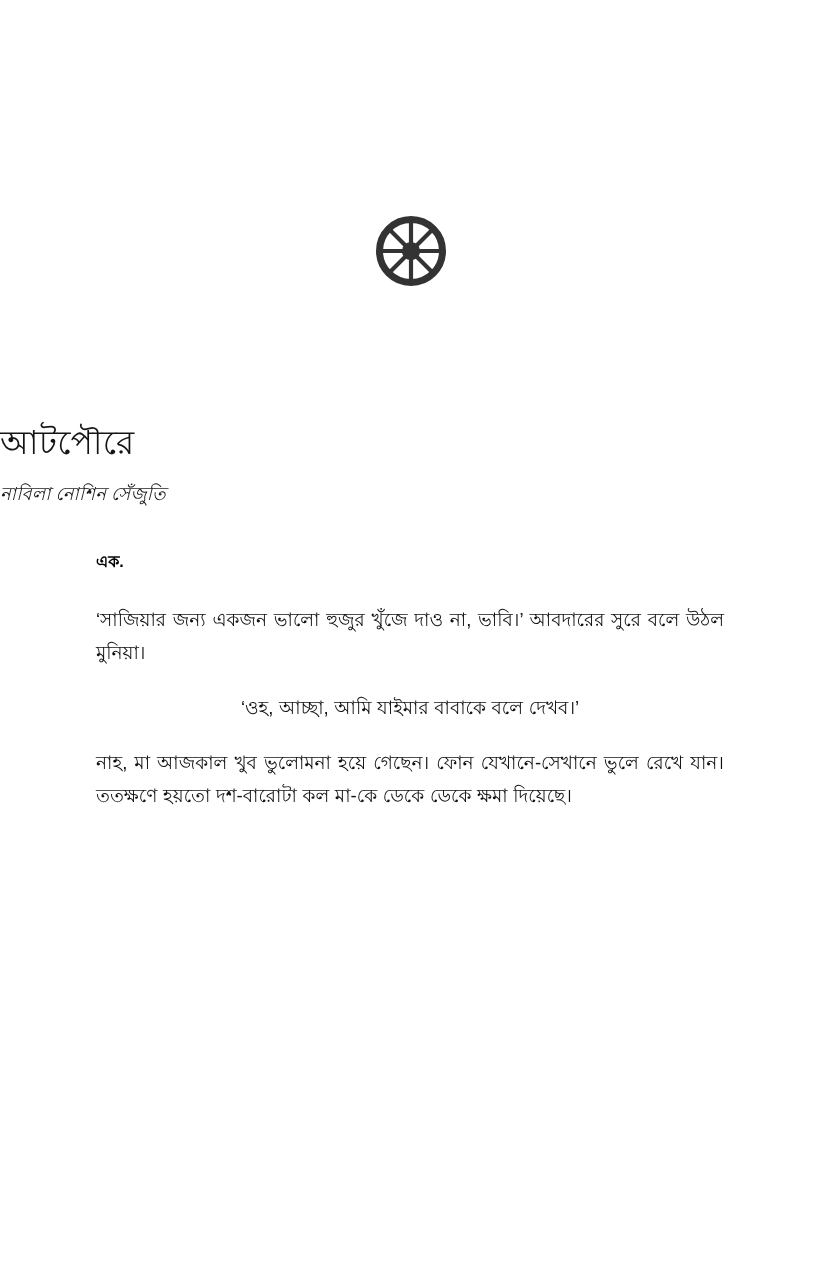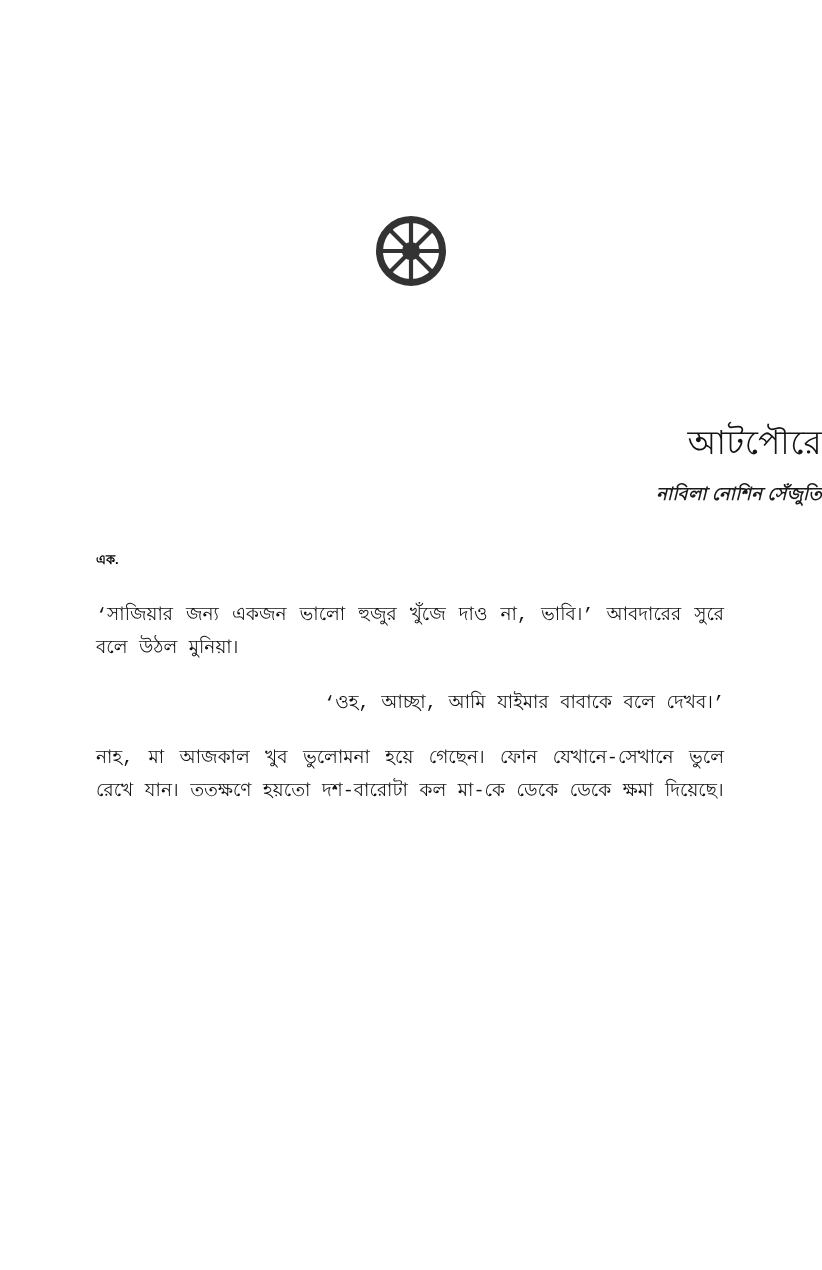--- a/index.html
+++ b/index.html
@@ -37,71 +37,71 @@
   .ornament-wrap svg {
     display: block;
   }
 
   
   .title-block {
     position: absolute;
     top: 424px;
     left: 0;
     width: 822px;
-    text-align: right;
+    text-align: left;
   }
   .chapter-title {
     font-family: "Liberation Serif", "DejaVu Serif", serif;
     font-size: 33px;
     line-height: 1.2;
     font-weight: 400;
     letter-spacing: 0.4px;
     color: #141414;
     margin: 0;
   }
   .author-byline {
     font-family: "Liberation Serif", "DejaVu Serif", serif;
     font-size: 18px;
     font-style: italic;
-    font-weight: 700;
+    font-weight: 400;
     color: #1a1a1a;
     margin: 16px 0 0 0;
     letter-spacing: 0.3px;
   }
 
   
   .body-block {
     position: absolute;
     top: 552px;
     left: 96px;
     width: 628px;
   }
   .section-marker {
     font-family: Liberation Sans, sans-serif;
-    font-size: 13px;
+    font-size: 16px;
     font-weight: 700;
     color: #000000;
     margin: 0 0 30px 0;
     line-height: 1.3;
   }
   .para {
-    font-family: Liberation Mono, monospace;
+    font-family: Liberation Sans, sans-serif;
     font-size: 18.5px;
     line-height: 33px;
     color: #101010;
     margin: 0 0 22px 0;
     text-align: justify;
     text-justify: inter-word;
     word-spacing: 0.5px;
   }
   .para:last-child {
     margin-bottom: 12px;
   }
   .para.no-justify {
-    text-align: right;
+    text-align: center;
   }
 </style>
 </head>
 <body>
 
 <div class="page">
 
   <div class="ornament-wrap">
     <span>
       <svg width="70" height="70" viewBox="0 0 100 100" aria-hidden="true">

